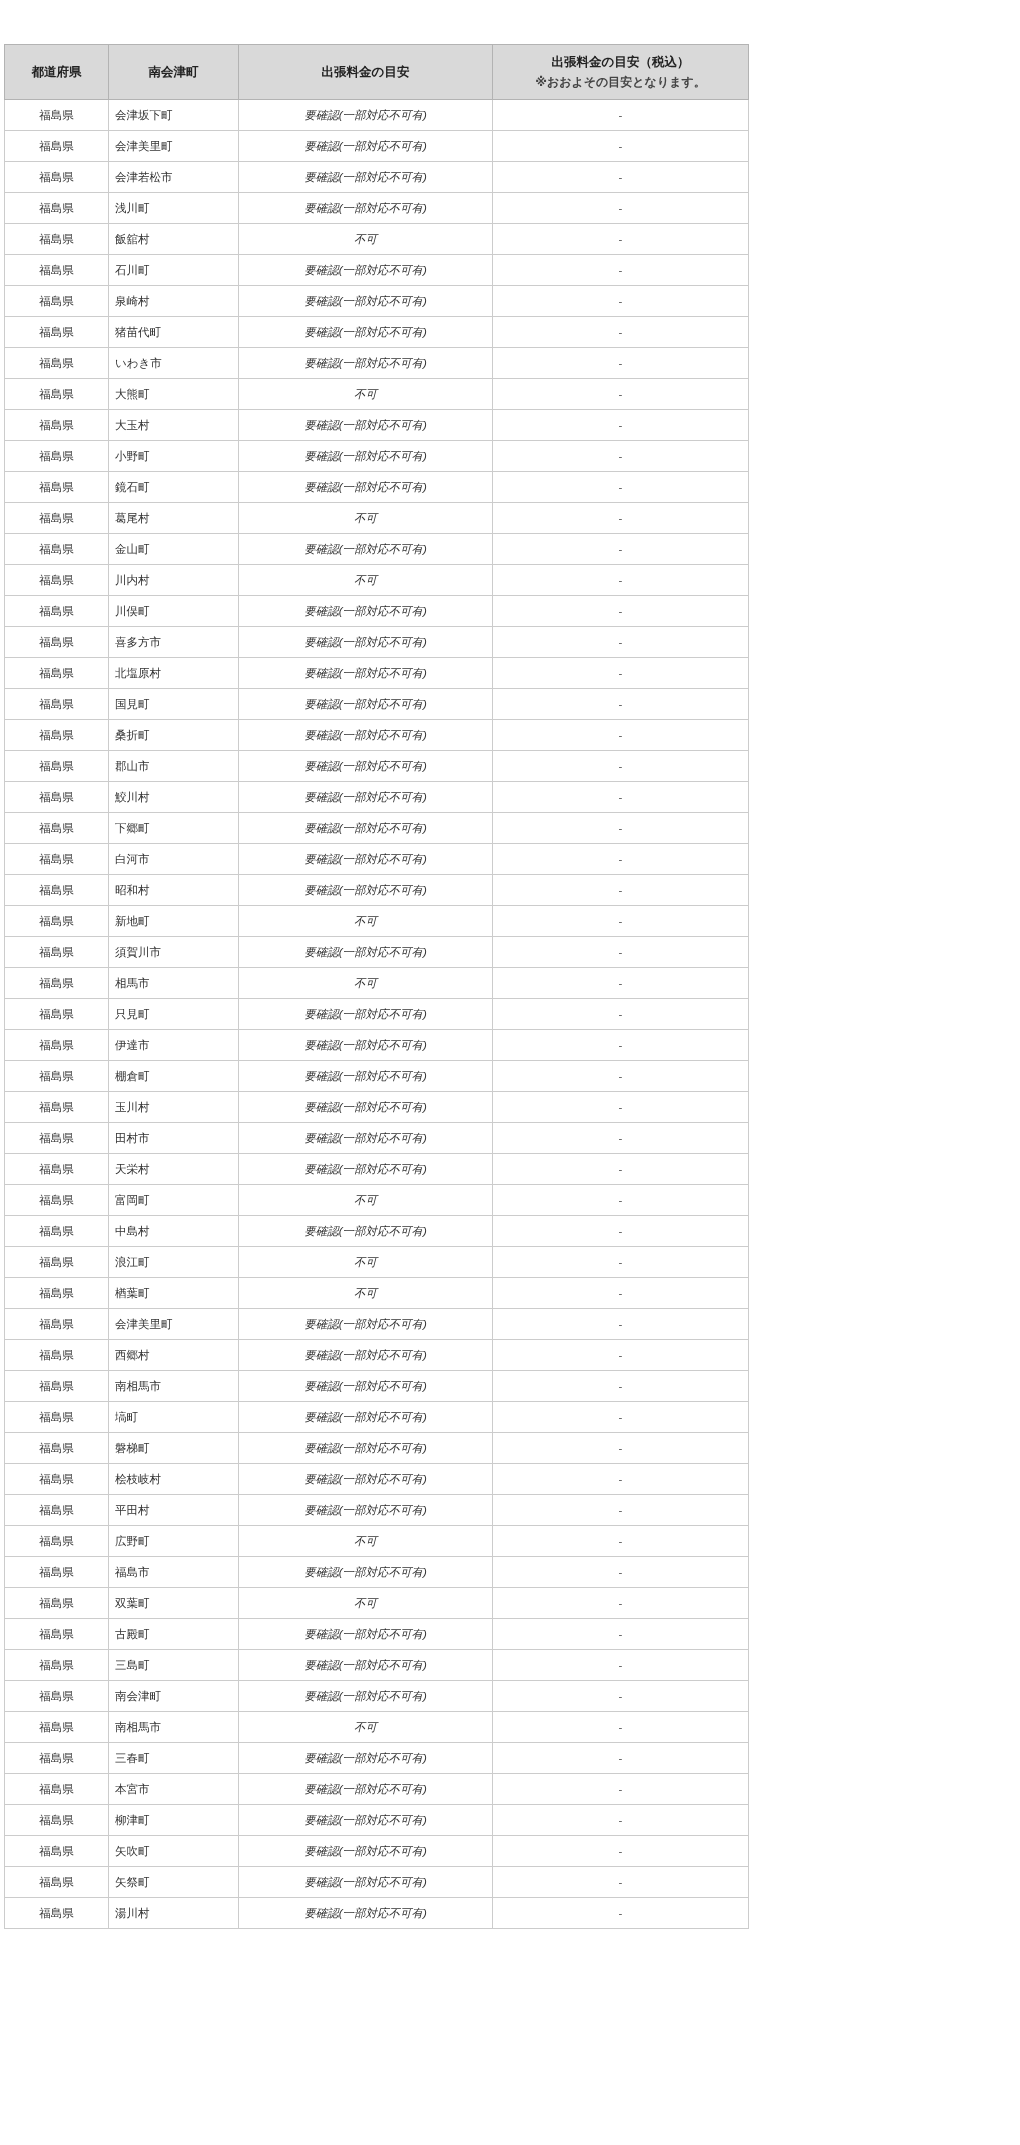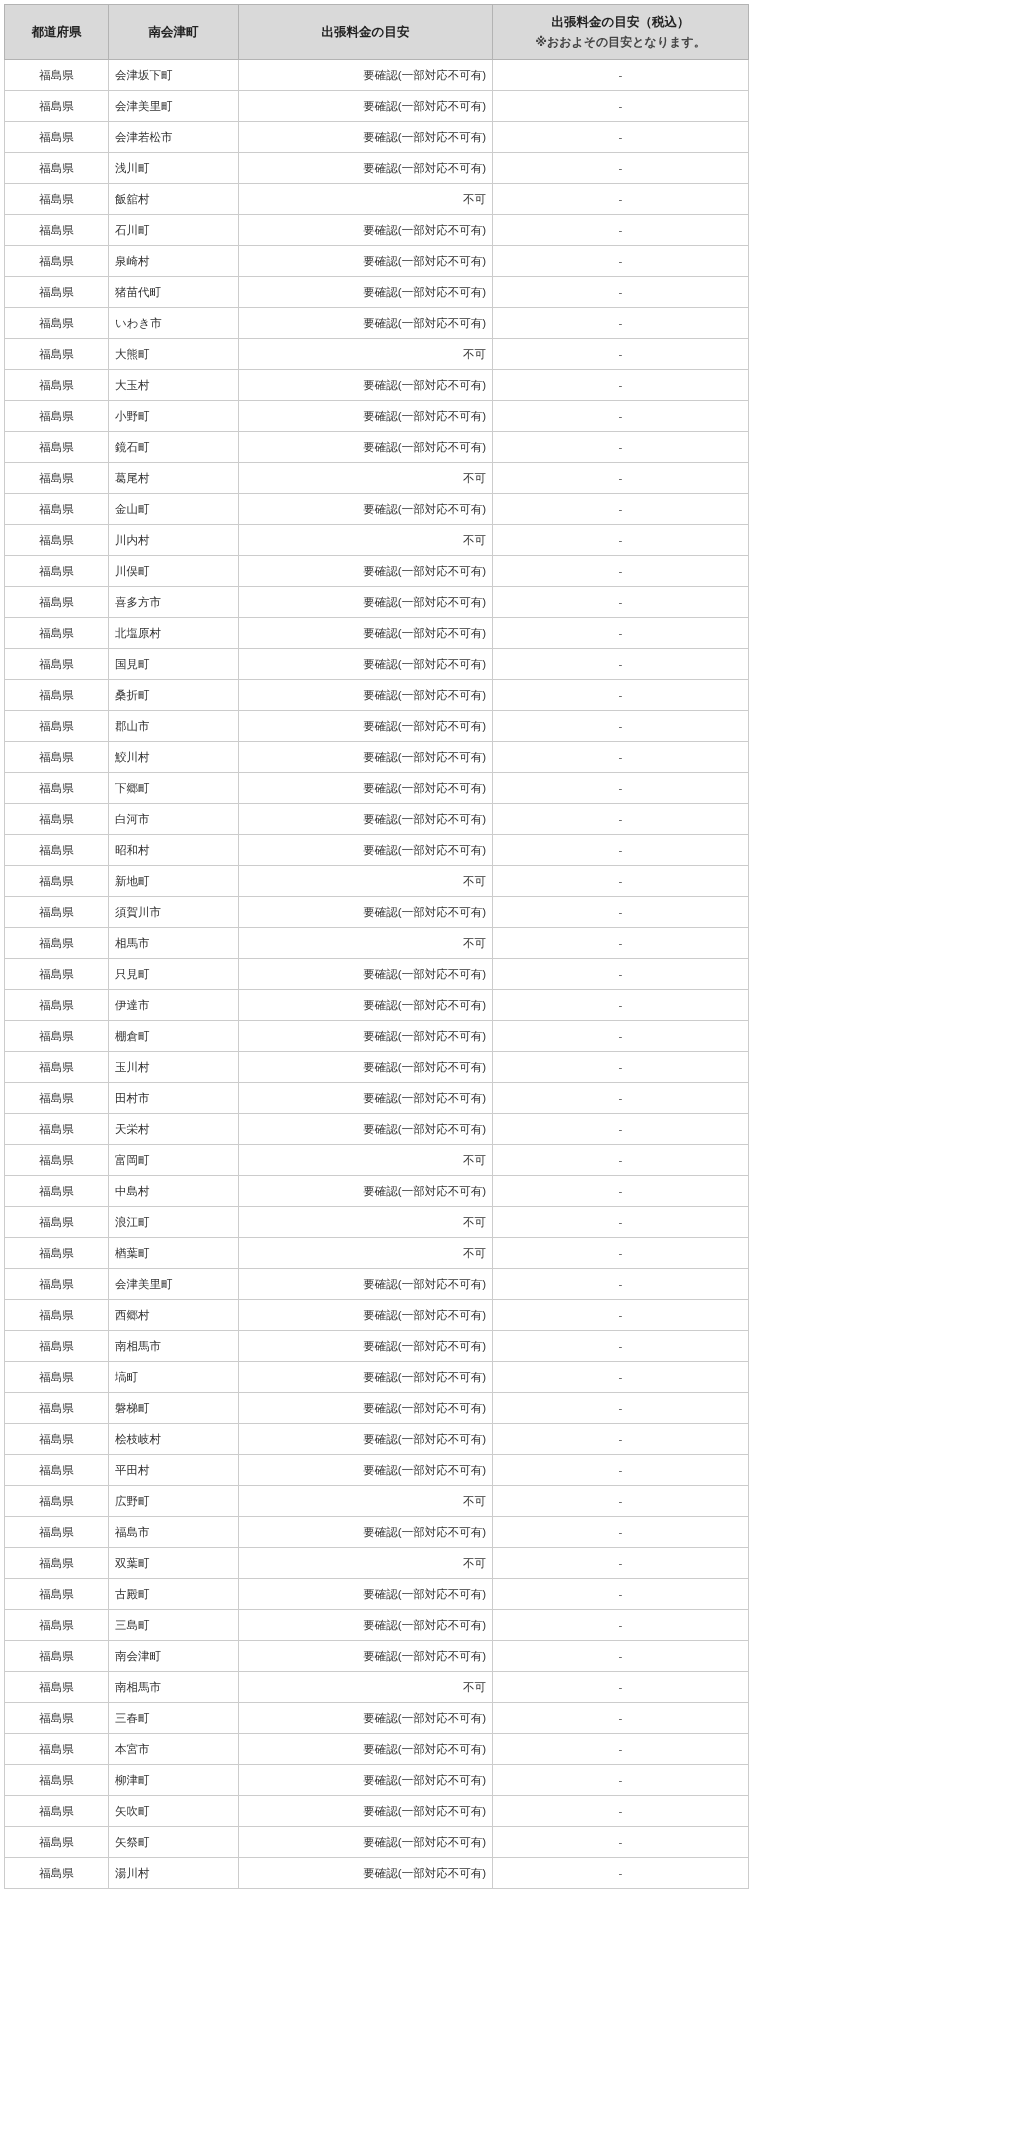--- a/index.html
+++ b/index.html
@@ -9,20 +9,21 @@
   }
   body {
     font-family: "Liberation Sans", "DejaVu Sans", sans-serif;
     color: #333333;
     -webkit-font-smoothing: antialiased;
   }
   .page {
     width: 1020px;
     box-sizing: border-box;
     padding: 4px 8px 0 0;
+    margin-top: 40px;
   }
   table.coverage {
     border-collapse: collapse;
     width: 744px;
     margin: 0 0 0 4px;
     table-layout: fixed;
     background: #ffffff;
   }
   table.coverage col.c-pref  { width: 104px; }
   table.coverage col.c-city  { width: 130px; }
@@ -52,21 +53,21 @@
     border: 1px solid #cccccc;
     font-size: 11.5px;
     padding: 7px 6px;
     line-height: 1.3;
     vertical-align: middle;
     background: #ffffff;
     height: 16px;
   }
   td.pref  { text-align: center;  padding-left: 8px; color: #333333; }
   td.city  { text-align: left; color: #333333; }
-  td.avail { text-align: right; color: #333333; }
+  td.avail { text-align: center; color: #333333; font-style: italic; }
   td.fee   { text-align: center; color: #555555; }
 </style>
 </head>
 <body>
 
 <div class="page">
   <table class="coverage">
     <colgroup>
       <col class="c-pref">
       <col class="c-city">

